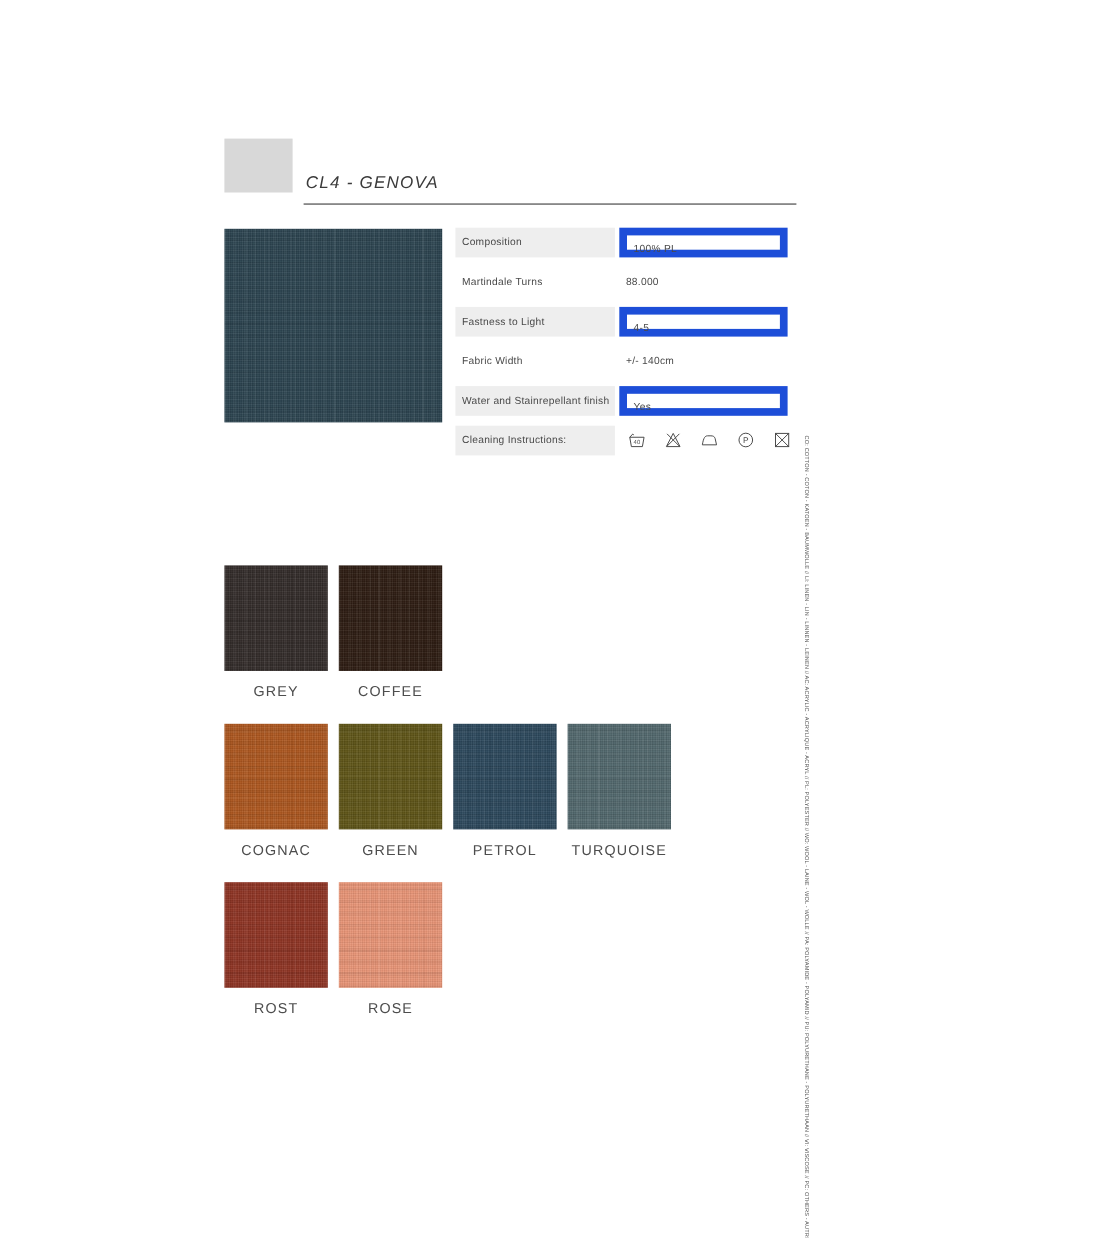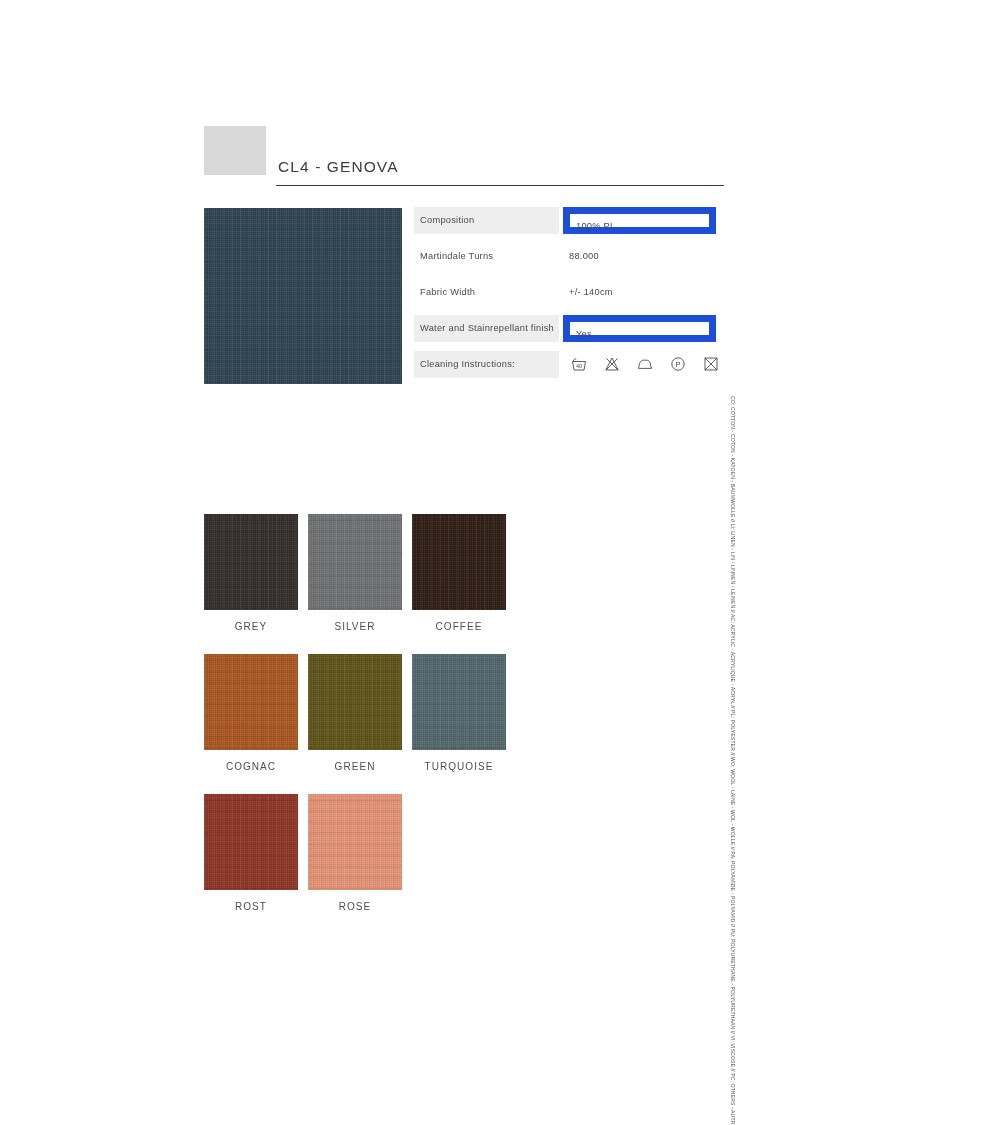--- a/index.html
+++ b/index.html
@@ -17,20 +17,21 @@
     overflow: hidden;
   }
 
   
   #header-block {
     position: absolute;
     left: 204px;
     top: 126px;
     width: 520px;
     height: 64px;
+    font-style: italic;
   }
   #brand-box {
     position: absolute;
     left: 0;
     top: 0;
     width: 62px;
     height: 49px;
     background: #d8d8d8;
   }
   #page-title {
@@ -154,21 +155,21 @@
   }
   .swatch-chip {
     width: 94px;
     height: 96px;
     position: relative;
     overflow: hidden;
   }
   .swatch-name {
     margin-top: 11px;
     text-align: center;
-    font-size: 10px;
+    font-size: 13px;
     letter-spacing: 1.05px;
     color: #4d4d4d;
     white-space: nowrap;
   }
 
   
   #fiber-legend {
     position: absolute;
     left: 736px;
     top: 396px;
@@ -201,20 +202,24 @@
   <div class="spec-row shaded">
     <div class="spec-label">Composition</div>
     <div class="spec-value">100% PL</div>
   </div>
 
   <div class="spec-row">
     <div class="spec-label">Martindale Turns</div>
     <div class="spec-value">88.000</div>
   </div>
 
+  <div class="spec-row shaded">
+    <div class="spec-label">Fastness to Light</div>
+    <div class="spec-value">4-5</div>
+  </div>
 
   <div class="spec-row">
     <div class="spec-label">Fabric Width</div>
     <div class="spec-value">+/- 140cm</div>
   </div>
 
   <div class="spec-row shaded">
     <div class="spec-label">Water and Stainrepellant finish</div>
     <div class="spec-value">Yes</div>
   </div>
@@ -268,45 +273,45 @@
 <div id="swatch-grid">
 
   <div class="swatch-row">
     <div class="swatch-cell">
       <div class="swatch-chip" style="background: rgb(51, 44, 42);">
           <div class="weave"></div>
         </div>
       <div class="swatch-name">GREY</div>
     </div>
     <div class="swatch-cell">
-      <div class="swatch-chip" style="background: rgb(111, 113, 115);">
-          <div class="weave"></div>
-        </div>
-      <div class="swatch-name">SILVER</div>
-    </div>
-    <div class="swatch-cell">
       <div class="swatch-chip" style="background: rgb(46, 29, 19);">
           <div class="weave"></div>
         </div>
       <div class="swatch-name">COFFEE</div>
     </div>
   </div>
 
   <div class="swatch-row">
     <div class="swatch-cell">
       <div class="swatch-chip" style="background: rgb(171, 86, 31);">
           <div class="weave"></div>
         </div>
       <div class="swatch-name">COGNAC</div>
     </div>
     <div class="swatch-cell">
       <div class="swatch-chip" style="background: rgb(94, 84, 23);">
           <div class="weave"></div>
         </div>
       <div class="swatch-name">GREEN</div>
+    </div>
+    <div class="swatch-cell">
+      <div class="swatch-chip" style="background: rgb(44, 72, 92);">
+          <div class="weave"></div>
+        </div>
+      <div class="swatch-name">PETROL</div>
     </div>
     <div class="swatch-cell">
       <div class="swatch-chip" style="background: rgb(81, 103, 108);">
           <div class="weave"></div>
         </div>
       <div class="swatch-name">TURQUOISE</div>
     </div>
   </div>
 
   <div class="swatch-row">

